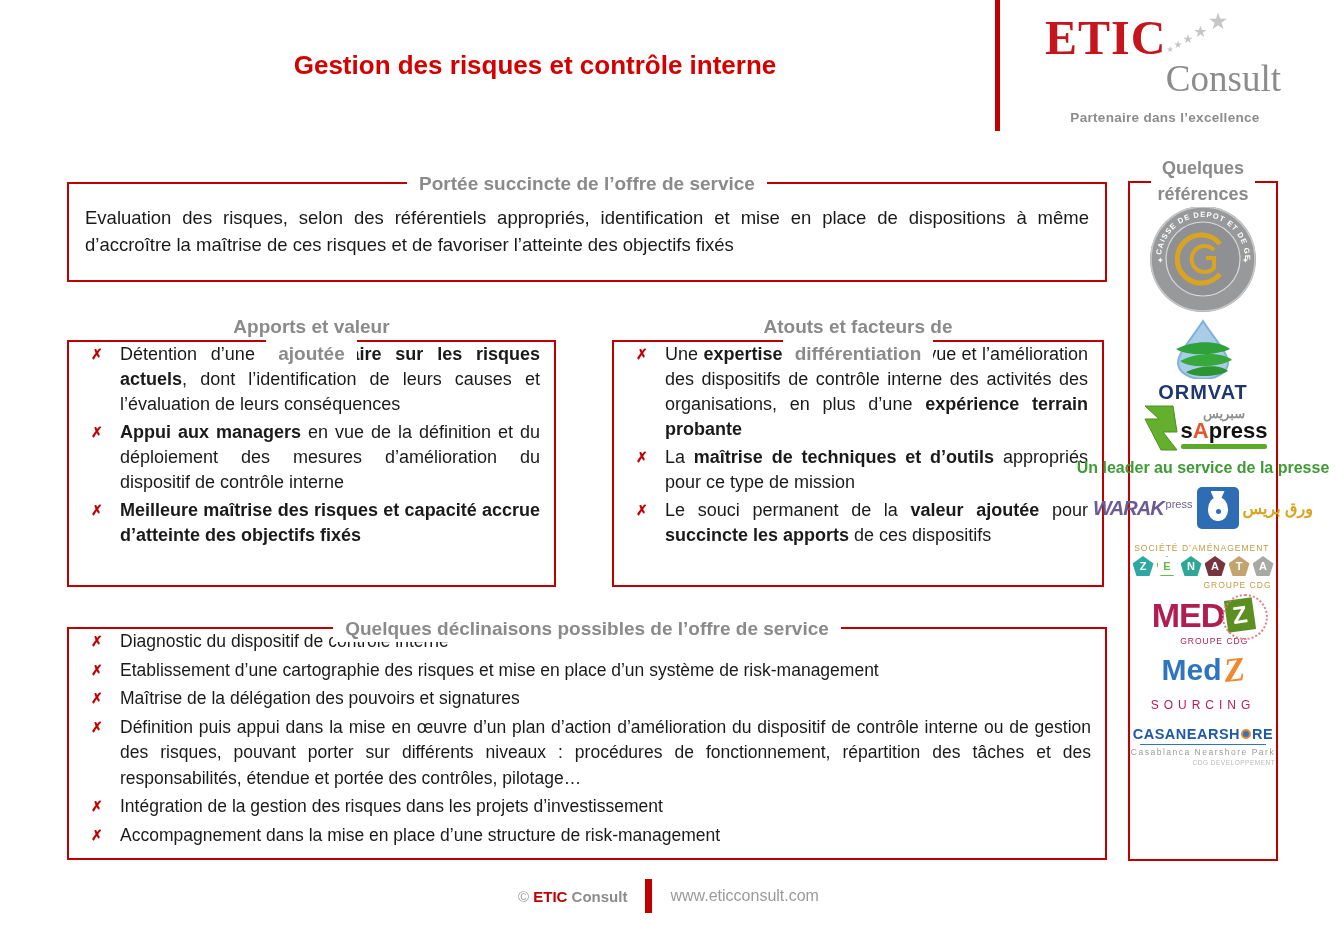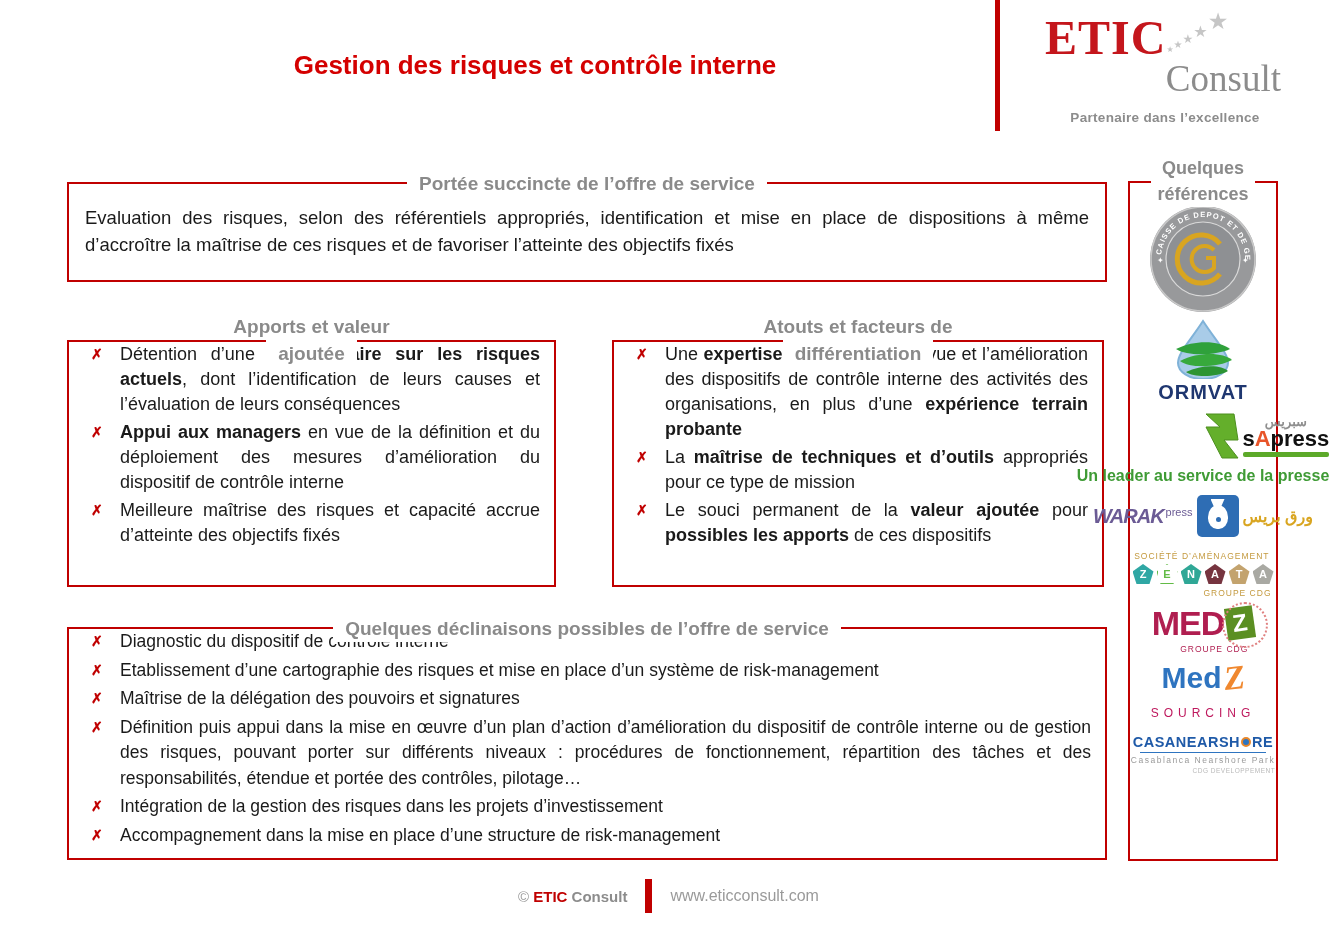--- a/index.html
+++ b/index.html
@@ -49,21 +49,21 @@
   
   .cdg{margin-top:20px;}
   
   .office{margin-top:2px;}
   .office-l1{font-family:"Liberation Serif",serif;color:#1f3864;font-size:27px;letter-spacing:2px;line-height:26px;}
   .office-l2{font-family:"Liberation Serif",serif;color:#1f3864;font-size:14.5px;letter-spacing:1px;line-height:16px;}
   
   .ormvat{margin-top:4px;}
   .ormvat-label{color:#1f3770;font-weight:bold;font-size:20px;margin-top:2px;letter-spacing:1px;}
   
-  .sapress{margin-top:8px;align-items:flex-end;}
+  .sapress{}
   .sapress-main{display:flex;align-items:center;}
   .sapress-text{display:flex;flex-direction:column;align-items:center;margin-left:2px;}
   .sapress-ar{color:#8f8f8f;font-weight:bold;font-size:13px;line-height:13px;}
   .sapress-latin{font-weight:bold;font-size:22px;line-height:22px;color:#111;}
   .sapress-latin .a-org{color:#e8552a;}
   .sapress-sub{width:86px;height:5px;background:#5ca929;border-radius:2px;margin-top:2px;}
   .sapress-tag{color:#3f9b35;font-weight:bold;font-size:16px;margin-top:7px;white-space:nowrap;}
   
   .warak{margin-top:10px;flex-direction:row !important;align-items:center;gap:4px;}
   .warak-left{display:flex;align-items:flex-start;}
@@ -140,42 +140,42 @@
         <li>
           <span class="xmark">✗</span>
           <div class="li-text"><span>Détention d’une </span><span style="font-weight: bold;">vision claire sur les risques actuels</span><span>, dont l’identification de leurs causes et l’évaluation de leurs conséquences</span></div>
         </li>
         <li>
           <span class="xmark">✗</span>
           <div class="li-text"><span style="font-weight: bold;">Appui aux managers</span><span> en vue de la définition et du déploiement des mesures d’amélioration du dispositif de contrôle interne</span></div>
         </li>
         <li>
           <span class="xmark">✗</span>
-          <div class="li-text"><span style="font-weight: normal;">Meilleure maîtrise des risques et capacité accrue d’atteinte des objectifs fixés</span></div>
+          <div class="li-text"><span style="font-weight: bold;">Meilleure maîtrise des risques et capacité accrue d’atteinte des objectifs fixés</span></div>
         </li>
       </ul>
   </div>
 
   <div class="panel" style="left:612px;top:340px;width:488px;height:243px;">
     <div class="legend legend-2line">
       <span class="lg-line">Atouts et facteurs de</span><br>
       <span class="lg-line">différentiation</span>
     </div>
     <ul class="xlist atouts-list">
         <li>
           <span class="xmark">✗</span>
           <div class="li-text"><span>Une </span><span style="font-weight: bold;">expertise métier</span><span> dans la revue et l’amélioration des dispositifs de contrôle interne des activités des organisations, en plus d’une </span><span style="font-weight: bold;">expérience terrain probante</span></div>
         </li>
         <li>
           <span class="xmark">✗</span>
           <div class="li-text"><span>La </span><span style="font-weight: bold;">maîtrise de techniques et d’outils</span><span> appropriés pour ce type de mission</span></div>
         </li>
         <li>
           <span class="xmark">✗</span>
-          <div class="li-text"><span>Le souci permanent de la </span><span style="font-weight: bold;">valeur ajoutée</span><span> pour </span><span style="font-weight: bold;">possibles les apports</span><span> de ces dispositifs</span></div>
+          <div class="li-text"><span>Le souci permanent de la </span><span style="font-weight: bold;">valeur ajoutée</span><span> pour </span><span style="font-weight: bold;">succincte les apports</span><span> de ces dispositifs</span></div>
         </li>
       </ul>
   </div>
 
   <div class="panel" style="left:67px;top:627px;width:1036px;height:229px;">
     <div class="legend legend-1line"><span class="lg-line">Quelques déclinaisons possibles de l’offre de service</span></div>
     <ul class="xlist decl-list">
         <li>
           <span class="xmark">✗</span>
           <div class="li-text"><span>Diagnostic du dispositif de contrôle interne</span></div>

